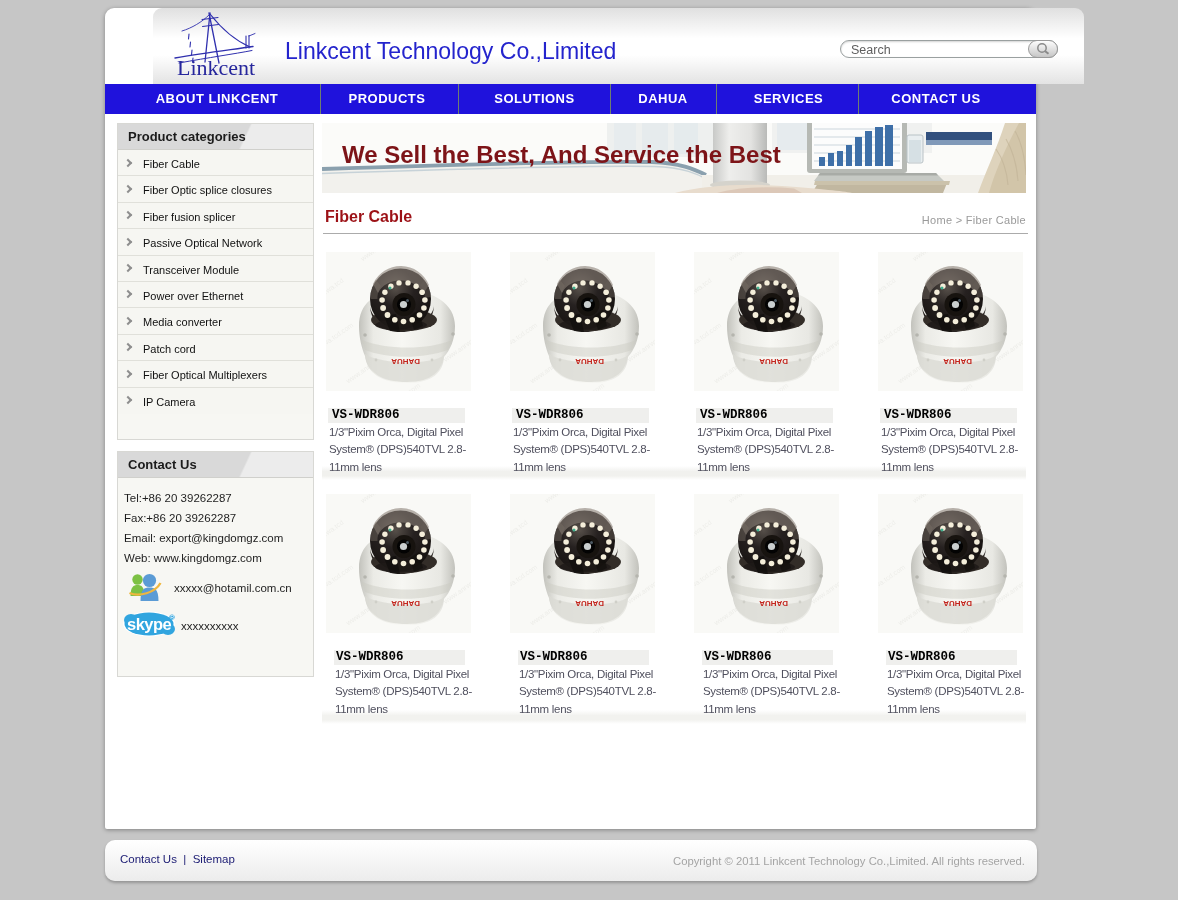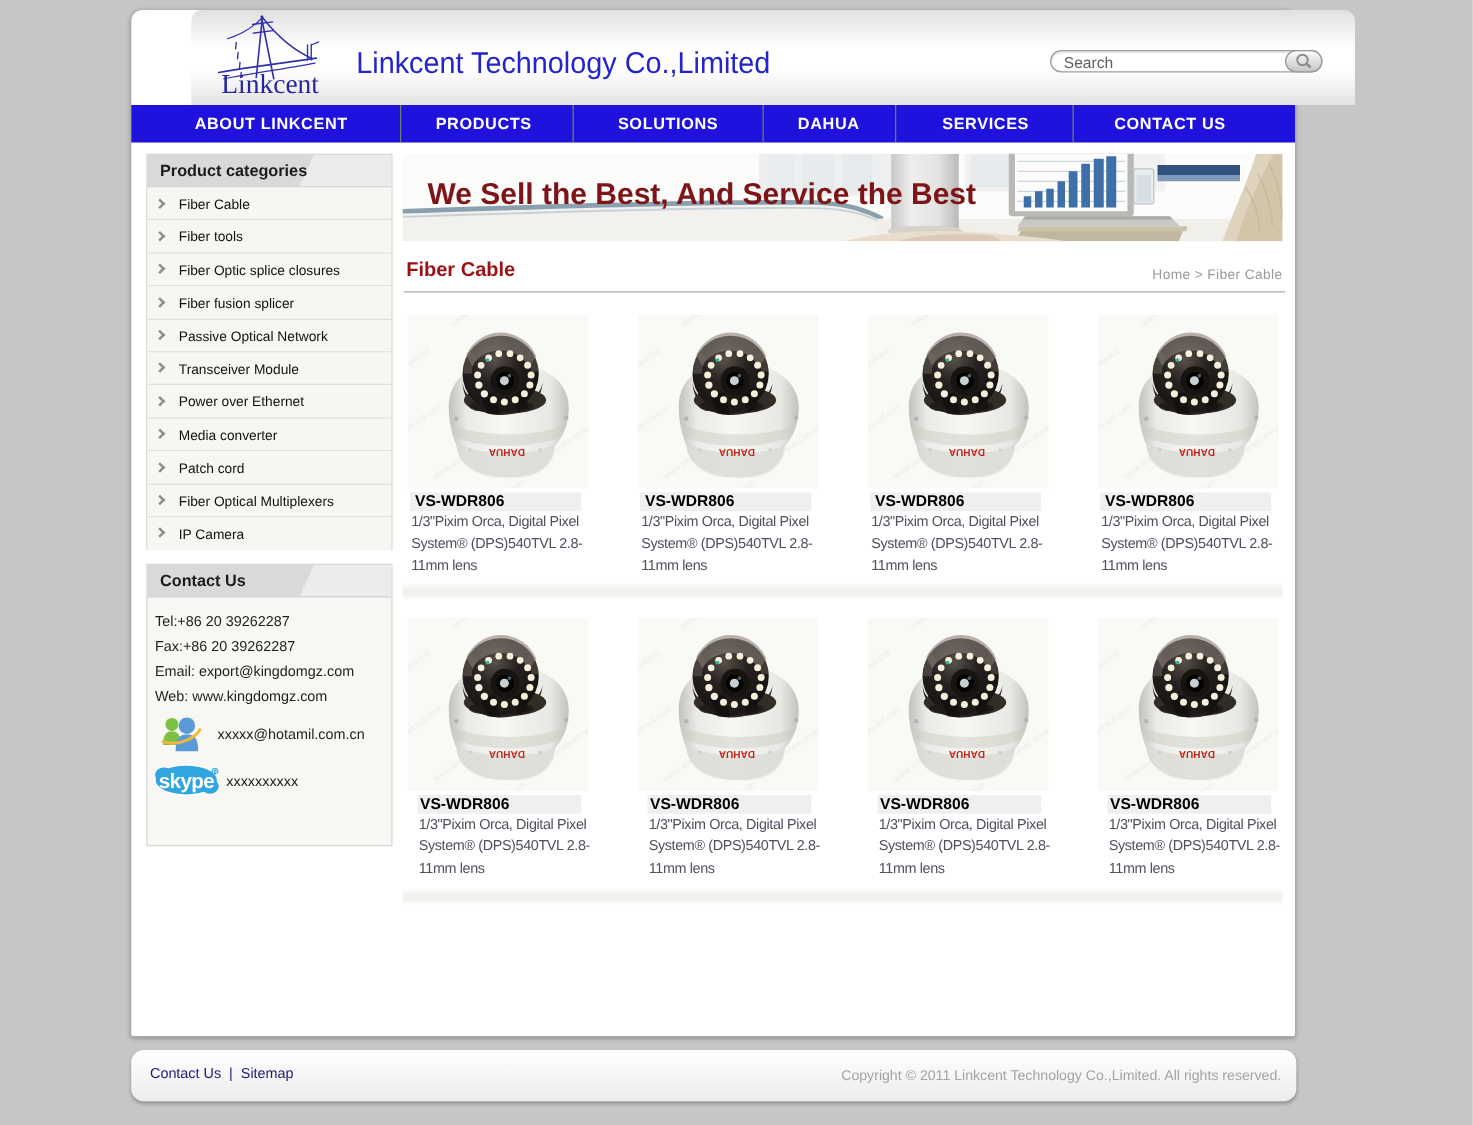--- a/index.html
+++ b/index.html
@@ -26,21 +26,21 @@
 #contact .bd { padding:14px 0 0 6px; font-size:11.5px; color:#1e1e1e; }
 #contact .bd p { margin-bottom:8px; }
 .imrow { position:relative; }
 
 #banner { position:absolute; left:217px; top:115px; width:704px; height:70px; }
 #ptitle { position:absolute; left:220px; top:200px; font-size:16px; font-weight:bold; color:#9c1116; letter-spacing:0px; }
 #crumb { position:absolute; right:10px; top:206px; font-size:11px; color:#9a9a9a; letter-spacing:0.3px;padding-left:48px; }
 #hr1 { position:absolute; left:218px; top:225px; width:705px; height:1px; background:#ababab; }
 .card { position:absolute; width:184px; }
 .card .ph { width:145px; height:139px; display:block; }
-.card .nm { margin-top:3px; width:137px; margin-left:2px; background:#efefed; font-size:12.5px; font-weight:bold; color:#000; padding:1px 0 1px 4px; height:15px; line-height:13px; }
+.card .nm { margin-top:17px; width:137px; margin-left:2px; background:#efefed; font-size:12.5px; font-weight:bold; color:#000; padding:1px 0 1px 4px; height:15px; line-height:13px;font-family:Liberation Mono, monospace; }
 .r2 .nm { margin-left:8px; width:131px; padding-left:2px; } .r2 .ds { margin-left:9px !important; } .card .ds { margin-left:3px; margin-top:0.5px; width:140px; font-size:11.5px; letter-spacing:-0.3px; line-height:17.8px; color:#50505e; }
 #footer { position:absolute; left:105px; top:840px; width:932px; height:41px; background:linear-gradient(#ffffff,#ececec); border-radius:10px; box-shadow:0 2px 3px rgba(0,0,0,0.25); }
 #footer .lnk { position:absolute; left:15px; top:13px; font-size:11.5px; color:#1a1a72; }
 #footer .cp { position:absolute; right:12px; top:15px; font-size:11.3px; color:#a4a4a4; }
 </style>
 </head>
 <body>
 <svg width="0" height="0" style="position:absolute">
 <defs>
 <radialGradient id="gdome" cx="42%" cy="32%" r="75%">
@@ -167,21 +167,20 @@
     <div style="width:152px;left:4px">SOLUTIONS</div>
     <div style="width:107px;left:3px">DAHUA</div>
     <div style="width:140px;left:5px">SERVICES</div>
     <div style="width:182px;left:-9px">CONTACT US</div>
   </div>
 
   <div class="sbox" id="cats">
     <div class="hd">Product categories</div>
     <ul>
       <li><span class="ar"></span>Fiber Cable</li>
-      <li><span class="ar"></span>Fiber tools</li>
       <li><span class="ar"></span>Fiber Optic splice closures</li>
       <li><span class="ar"></span>Fiber fusion splicer</li>
       <li><span class="ar"></span>Passive Optical Network</li>
       <li><span class="ar"></span>Transceiver Module</li>
       <li><span class="ar"></span>Power over Ethernet</li>
       <li><span class="ar"></span>Media converter</li>
       <li><span class="ar"></span>Patch cord</li>
       <li><span class="ar"></span>Fiber Optical Multiplexers</li>
       <li><span class="ar"></span>IP Camera</li>
     </ul>

